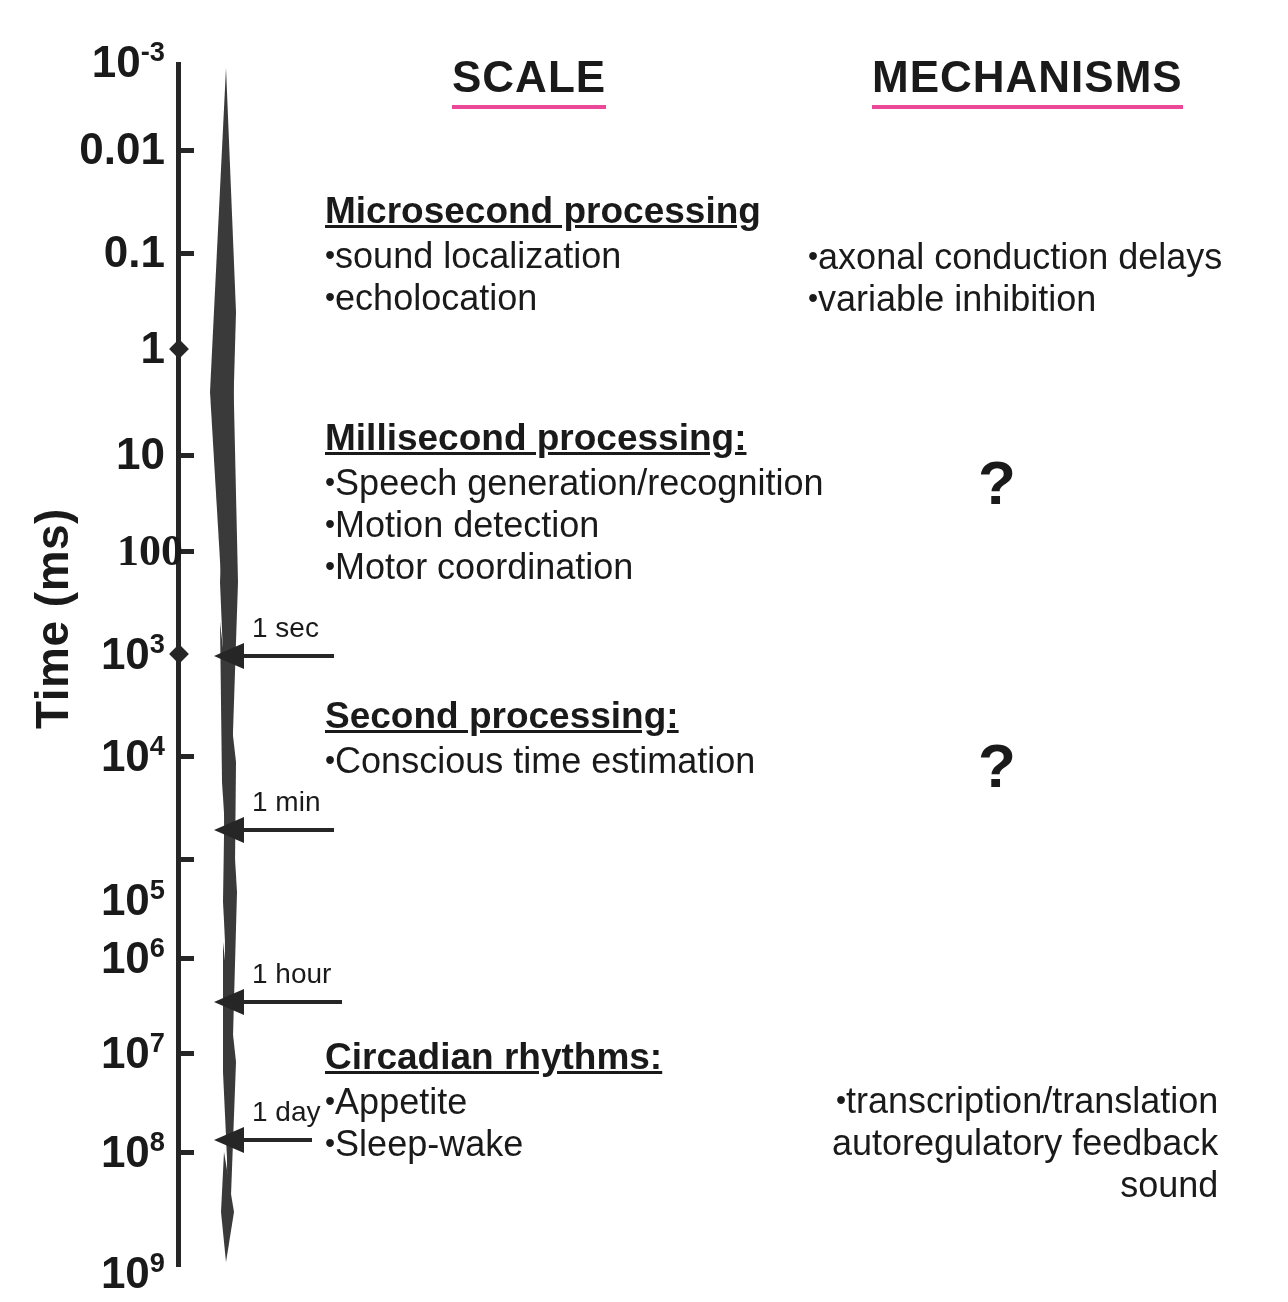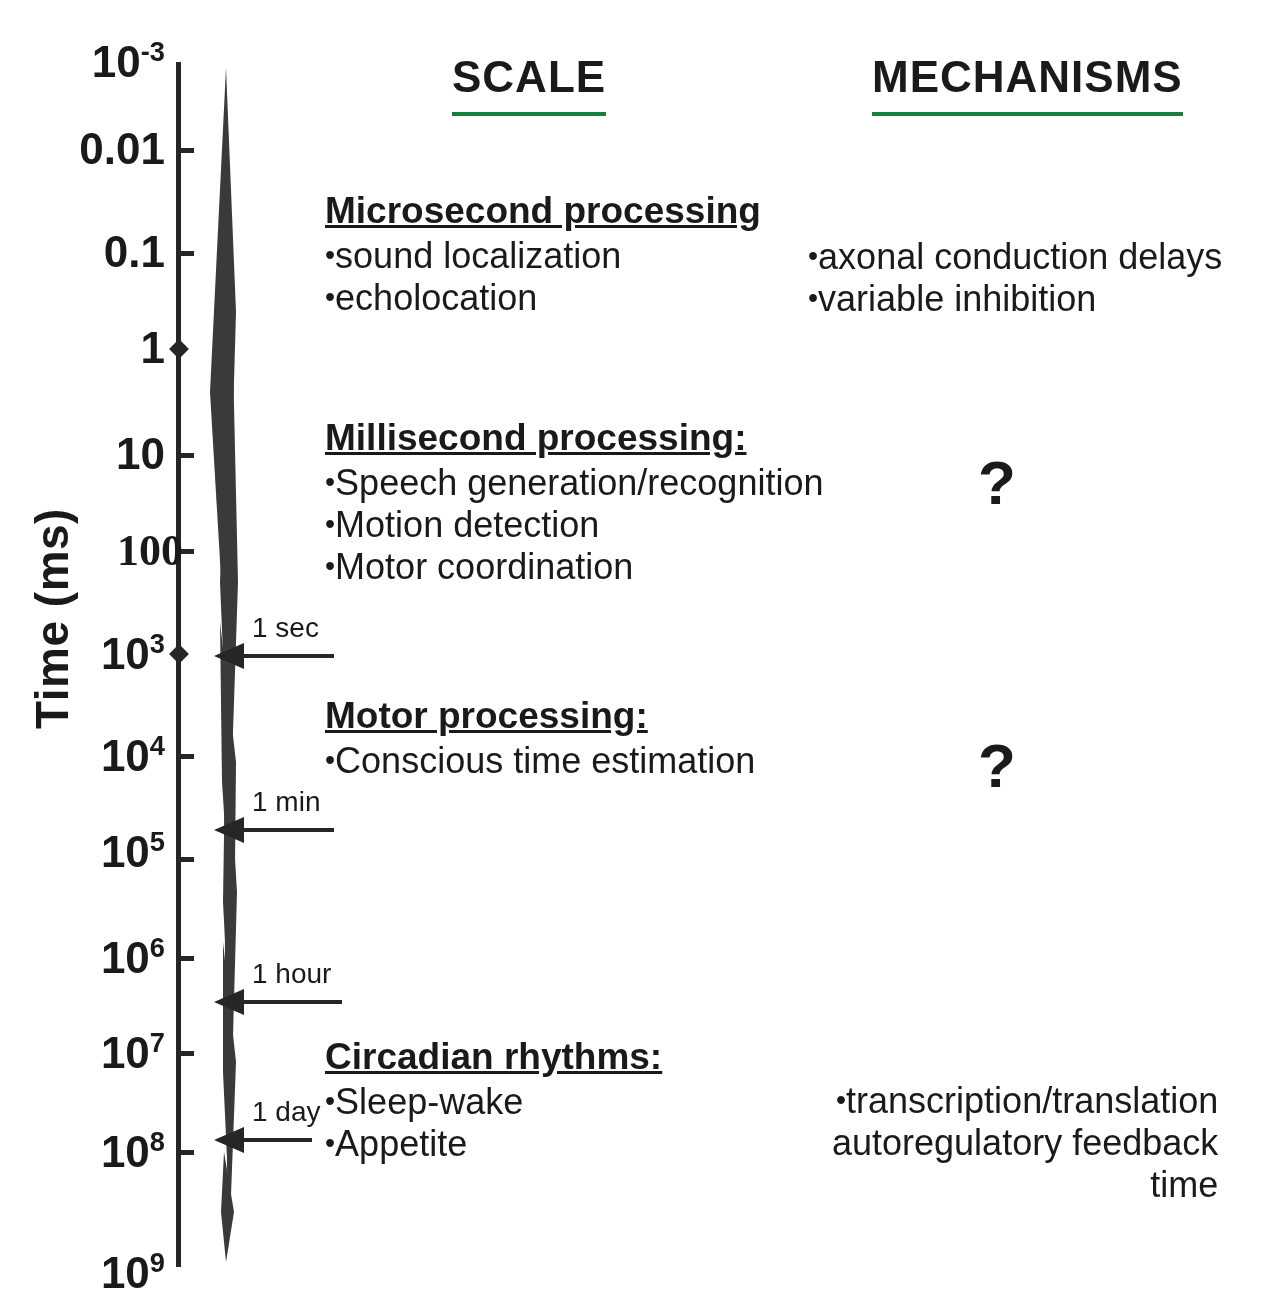--- a/index.html
+++ b/index.html
@@ -111,22 +111,22 @@
     border-right: 30px solid #262626;
   }
 
   
   .col-header {
     position: absolute;
     font-size: 44px;
     font-weight: bold;
     letter-spacing: 1px;
     white-space: nowrap;
-    border-bottom: 4px solid #15803d;
-    padding-bottom: 10px;
+    border-bottom: 4px solid #ec4899;
+    padding-bottom: 3px;
   }
 
   
   .block {
     position: absolute;
   }
   .block-title {
     font-size: 37px;
     font-weight: bold;
     white-space: nowrap;
@@ -171,21 +171,21 @@
       <div class="tick-label" style="top: 323px; left: 10px; width: 155px; position: absolute;">1</div>
       <div class="tick" style="top: 453px;"></div>
       <div class="tick-label" style="top: 429px; left: 10px; width: 155px; position: absolute;">10</div>
       <div class="tick" style="top: 549px;"></div>
       <div class="tick-label" style="top: 525px; left: 28px; width: 155px; position: absolute; font-family: Liberation Serif, serif;">100</div>
       <div class="tick-diamond" style="top: 647px;"></div>
       <div class="tick-label" style="top: 628px; left: 10px; width: 155px; position: absolute;">10<sup>3</sup></div>
       <div class="tick" style="top: 754px;"></div>
       <div class="tick-label" style="top: 730px; left: 10px; width: 155px; position: absolute;">10<sup>4</sup></div>
       <div class="tick" style="top: 857px;"></div>
-      <div class="tick-label" style="top: 826px; left: 10px; width: 155px; position: absolute;">10<sup>5</sup></div>
+      <div class="tick-label" style="top: 874px; left: 10px; width: 155px; position: absolute;">10<sup>5</sup></div>
       <div class="tick" style="top: 956px;"></div>
       <div class="tick-label" style="top: 932px; left: 10px; width: 155px; position: absolute;">10<sup>6</sup></div>
       <div class="tick" style="top: 1051px;"></div>
       <div class="tick-label" style="top: 1027px; left: 10px; width: 155px; position: absolute;">10<sup>7</sup></div>
       <div class="tick" style="top: 1150px;"></div>
       <div class="tick-label" style="top: 1126px; left: 10px; width: 155px; position: absolute;">10<sup>8</sup></div>
       <div class="tick-label" style="top: 1236px; left: 10px; width: 155px; position: absolute; margin-top: 11px;">10<sup>9</sup></div>
     </div>
 
   <svg id="band" viewBox="0 0 60 1205" preserveAspectRatio="none">
@@ -232,36 +232,36 @@
         <div class="block-item"><span class="bullet">•</span>sound localization</div>
         <div class="block-item"><span class="bullet">•</span>echolocation</div>
       </div>
       <div class="block" style="left: 325px; top: 417px;">
         <div class="block-title">Millisecond processing:</div>
         <div class="block-item"><span class="bullet">•</span>Speech generation/recognition</div>
         <div class="block-item"><span class="bullet">•</span>Motion detection</div>
         <div class="block-item"><span class="bullet">•</span>Motor coordination</div>
       </div>
       <div class="block" style="left: 325px; top: 695px;">
-        <div class="block-title">Motor processing:</div>
+        <div class="block-title">Second processing:</div>
         <div class="block-item"><span class="bullet">•</span>Conscious time estimation</div>
       </div>
       <div class="block" style="left: 325px; top: 1036px;">
         <div class="block-title">Circadian rhythms:</div>
+        <div class="block-item"><span class="bullet">•</span>Appetite</div>
         <div class="block-item"><span class="bullet">•</span>Sleep-wake</div>
-        <div class="block-item"><span class="bullet">•</span>Appetite</div>
       </div>
     </div>
   <div id="mechanisms-container">
       <div class="block" style="left: 808px; top: 236px;">
         <div class="block-item"><span class="bullet">•</span>axonal conduction delays</div>
         <div class="block-item"><span class="bullet">•</span>variable inhibition</div>
       </div>
       <div class="block" style="left: 808px; top: 1080px; text-align: right;">
         <div class="block-item"><span class="bullet">•</span>transcription/translation</div>
         <div class="block-item cont">autoregulatory feedback</div>
-        <div class="block-item cont">time</div>
+        <div class="block-item cont">sound</div>
       </div>
     </div>
 
 <div class="qmark" style="left: 978px; top: 452px;">?</div>
     <div class="qmark" style="left: 978px; top: 735px;">?</div>
   </div>
 
 </body></html>

